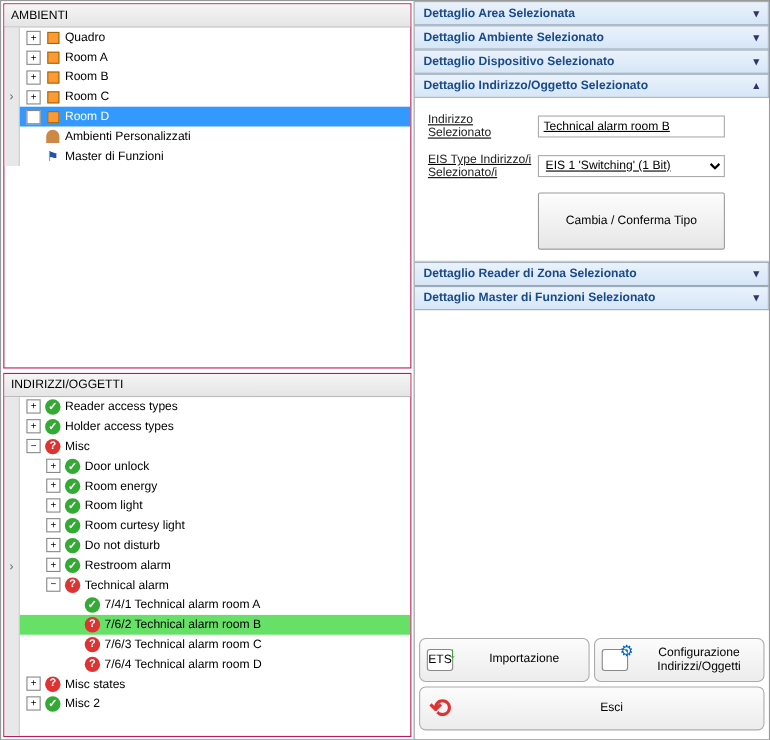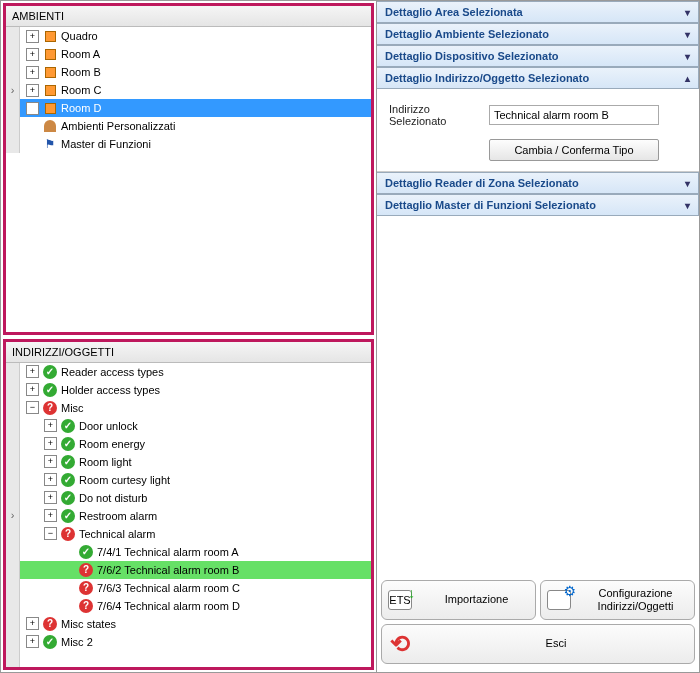--- a/index.html
+++ b/index.html
@@ -1,19 +1,19 @@
 <!DOCTYPE html>
 <html><head>
 <meta charset="utf-8">
 <style>
 * { box-sizing: border-box; margin: 0; padding: 0; font-family: Tahoma, Arial, sans-serif; font-size: 11px; }
 body { width: 700px; height: 673px; background: #fff; border: 1px solid #999; display: flex; }
 .left-col { width: 375px; display: flex; flex-direction: column; }
 .right-col { flex: 1; display: flex; flex-direction: column; border-left: 1px solid #999; }
-.panel { border: 3px solid #be185d; margin: 2px; display: flex; flex-direction: column; }
+.panel { border: 1px solid #be185d; margin: 2px; display: flex; flex-direction: column; }
 .panel-header { background: linear-gradient(#f5f5f5,#e5e5e5); border-bottom: 1px solid #bbb; padding: 4px 6px; font-weight: normal; display: flex; justify-content: space-between; align-items: center; }
 .panel-body { overflow-y: auto; position: relative; }
 .left-top { flex: 1; }
 .left-bottom { flex: 1; }
 .expand-handle { width: 14px; background: #e8e8e8; border-right: 1px solid #ccc; display: flex; align-items: center; justify-content: center; color: #666; cursor: pointer; }
 .tree-wrap { display: flex; height: 100%; }
 .tree { flex: 1; user-select: none; }
 .tree-row { display: flex; align-items: center; padding: 1px 0; height: 18px; }
 .tree-row.selected-blue { background: #3399ff; color: #fff; }
 .tree-row.selected-green { background: #66e066; }
@@ -25,25 +25,25 @@
 .ico-person { width: 12px; height: 12px; border-radius: 50% 50% 0 0; background: #cc8844; }
 .ico-mf { font-size: 12px; color: #2255aa; }
 .circ { width: 14px; height: 14px; border-radius: 50%; display: inline-flex; align-items: center; justify-content: center; color: #fff; font-size: 10px; font-weight: bold; }
 .circ.ok { background: #33aa33; }
 .circ.q { background: #dd3333; }
 .label { white-space: nowrap; }
 
 .acc-header { background: linear-gradient(#eaf2fb,#d6e6f7); border: 1px solid #9ab; border-left: none; padding: 4px 8px; color: #1a4a8a; font-weight: bold; display: flex; justify-content: space-between; align-items: center; cursor: pointer; }
 .chev { font-size: 10px; color: #336; }
 .acc-body { background: #fff; padding: 14px 12px 10px 12px; border-bottom: 1px solid #ccc; }
-.form-row { display: flex; align-items: center; margin-bottom: 12px; }
+.form-row { display: flex; align-items: center; margin-bottom: 12px; text-decoration: underline; }
 .form-label { width: 100px; color: #222; }
 .form-input { flex: 1; max-width: 170px; height: 20px; border: 1px solid #aaa; padding: 2px 4px; background: #fff; }
 .form-select { flex: 1; max-width: 170px; height: 20px; border: 1px solid #aaa; background: #fff; padding: 1px 2px; }
-.btn { background: linear-gradient(#fdfdfd,#e6e6e6); border: 1px solid #999; padding: 4px 20px; cursor: pointer; border-radius: 2px; }
+.btn { background: linear-gradient(#fdfdfd,#e6e6e6); border: 1px solid #999; padding: 19px 20px; cursor: pointer; border-radius: 2px; }
 .btn-row { text-align: center; margin-top: 4px; }
 .filler { flex: 1; }
 .bottom-buttons { padding: 4px; }
 .bbtn-row { display: flex; gap: 4px; margin-bottom: 4px; align-items: flex-end; }
 .bbtn { flex: 1; border: 1px solid #aaa; border-radius: 6px; background: linear-gradient(#fcfcfc,#ececec); height: 40px; display: flex; align-items: center; cursor: pointer; }
 .bbtn .bicon { width: 36px; display: flex; align-items: center; justify-content: center; }
 .bbtn .btxt { flex: 1; text-align: center; line-height: 1.2; }
 .ets-ic { width: 24px; height: 20px; border: 1px solid #888; border-radius: 3px; background: #fff; display: flex; align-items: center; justify-content: center; font-size: 7px; position: relative; }
 .ets-ic::after { content: "↓"; position: absolute; top: -6px; right: -4px; color: #2a2; font-size: 14px; font-weight: bold; }
 .cfg-ic { width: 24px; height: 20px; border: 1px solid #888; border-radius: 3px; background: #fff; position: relative; display:flex; align-items:center; justify-content:center; }
@@ -279,20 +279,26 @@
     </div>
     <div class="acc-header">
       <span>Dettaglio Indirizzo/Oggetto Selezionato</span>
       <span class="chev">▴</span>
     </div>
     <div class="acc-body">
       <div class="form-row">
         <div class="form-label">Indirizzo Selezionato</div>
         <input class="form-input" value="Technical alarm room B" style="">
       </div>
+      <div class="form-row">
+        <div class="form-label">EIS Type Indirizzo/i Selezionato/i</div>
+        <select class="form-select">
+          <option>EIS 1 'Switching' (1 Bit)</option>
+        </select>
+      </div>
       <div class="btn-row" style="padding-left:100px;text-align:left;">
         <button class="btn" style="width:170px;">Cambia / Conferma Tipo</button>
       </div>
     </div>
     <div class="acc-header">
       <span>Dettaglio Reader di Zona Selezionato</span>
       <span class="chev">▾</span>
     </div>
     <div class="acc-header">
       <span>Dettaglio Master di Funzioni Selezionato</span>

